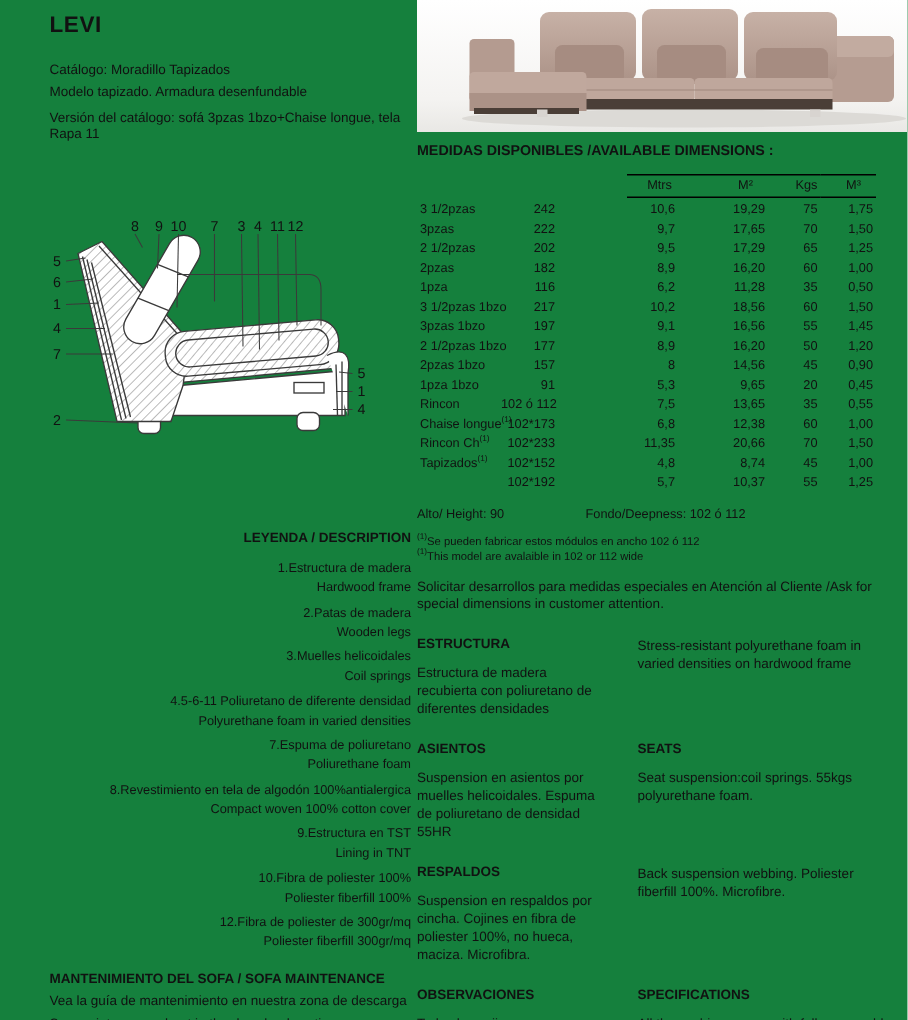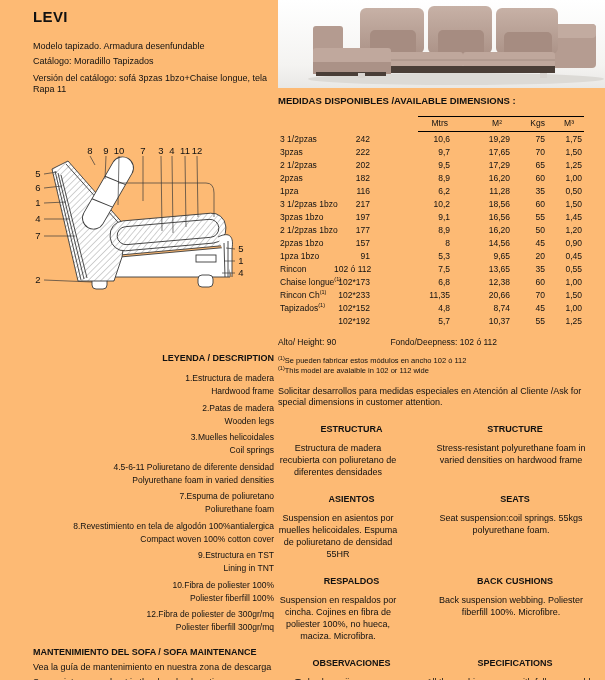--- a/index.html
+++ b/index.html
@@ -1,17 +1,17 @@
 <!DOCTYPE html>
 <html><head>
 <meta charset="utf-8">
 <style>
   html,body{margin:0;padding:0;background:#fff;}
   body{width:605px;height:680px;font-family:"Liberation Sans",sans-serif;color:#111;}
-  .sheet{position:relative;width:605px;height:680px;background:#fdba74;overflow:hidden;}
+  .sheet{position:relative;width:605px;height:680px;background:#15803d;overflow:hidden;}
   .col-left{position:absolute;left:8px;top:0;width:266px;}
   .col-right{position:absolute;left:278px;top:0;width:327px;}
 
   h1.title{font-size:15px;font-weight:bold;margin:8px 0 16px 25px;letter-spacing:.4px;}
   p.meta{font-size:9px;margin:0 0 4px 25px;line-height:11px;}
   p.meta-wide{margin-top:6px;width:240px;}
 
   .drawing{display:block;margin-top:36px;}
 
   .legend{margin:30px 0 0 25px;font-size:8.5px;text-align:right;}
@@ -40,35 +40,35 @@
   .dim-head .hdr.m3{padding-right:10px;}
   sup.fn{font-size:5.5px;vertical-align:super;line-height:0;}
 
   .alto-line{font-size:8.5px;margin-top:9px;}
   .alto-line .alto{display:inline-block;width:110px;}
   .footnotes{font-size:7.5px;margin-top:7px;line-height:9.5px;}
   .footnotes p{margin:0 0 1px;}
   .special-note{font-size:9px;width:310px;line-height:11px;margin-top:10px;}
 
   .specs{margin-top:16px;}
-  .spec-row{display:grid;grid-template-columns:147px 180px;margin-bottom:16px;text-align:center;}
+  .spec-row{display:grid;grid-template-columns:147px 180px;margin-bottom:16px;}
   .spec-row h3{font-size:9px;font-weight:bold;margin:0 0 8px;}
   .spec-row p{font-size:9px;margin:0;line-height:12px;}
   .spec-es p{width:120px;}
   .spec-en p{width:172px;}
 </style>
 </head>
 <body>
 
 <div class="sheet">
 
   <div class="col-left">
     <h1 class="title">LEVI</h1>
+    <p class="meta">Catálogo: Moradillo Tapizados</p>
     <p class="meta">Modelo tapizado. Armadura desenfundable</p>
-    <p class="meta">Catálogo: Moradillo Tapizados</p>
     <p class="meta meta-wide">Versión del catálogo: sofá 3pzas 1bzo+Chaise longue, tela Rapa 11</p>
 
     <svg class="drawing" viewBox="0 0 264 192" width="264" height="192">
       <defs>
         <pattern id="hatch" width="4.5" height="4.5" patternUnits="userSpaceOnUse" patternTransform="rotate(45)">
           <rect width="4.5" height="4.5" fill="#ffffff"></rect>
           <line x1="0" y1="0" x2="0" y2="4.5" stroke="#9a9a9a" stroke-width="0.9"></line>
         </pattern>
       </defs>
       <g stroke="#3a3a3a" stroke-width="0.9" fill="none">
@@ -407,21 +407,20 @@
 
     <p class="special-note">Solicitar desarrollos para medidas especiales en Atención al Cliente /Ask for special dimensions in customer attention.</p>
 
     <div class="specs" id="spec-list">
   <div class="spec-row">
     <div class="spec-es">
       <h3>ESTRUCTURA</h3>
       <p>Estructura de madera recubierta con poliuretano de diferentes densidades</p>
     </div>
     <div class="spec-en">
-      <h3>STRUCTURE</h3>
       <p>Stress-resistant polyurethane foam in varied densities on hardwood frame</p>
     </div>
   </div>
 
   <div class="spec-row">
     <div class="spec-es">
       <h3>ASIENTOS</h3>
       <p>Suspension en asientos por muelles helicoidales. Espuma de poliuretano de densidad 55HR</p>
     </div>
     <div class="spec-en">
@@ -429,21 +428,20 @@
       <p>Seat suspension:coil springs. 55kgs polyurethane foam.</p>
     </div>
   </div>
 
   <div class="spec-row">
     <div class="spec-es">
       <h3>RESPALDOS</h3>
       <p>Suspension en respaldos por cincha. Cojines en fibra de poliester 100%, no hueca, maciza. Microfibra.</p>
     </div>
     <div class="spec-en">
-      <h3>BACK CUSHIONS</h3>
       <p>Back suspension webbing. Poliester fiberfill 100%. Microfibre.</p>
     </div>
   </div>
 
   <div class="spec-row">
     <div class="spec-es">
       <h3>OBSERVACIONES</h3>
       <p>Todos los cojines son completamente desenfundables. Los brazos son desmontables. Pata metálica opcional.</p>
     </div>
     <div class="spec-en">

